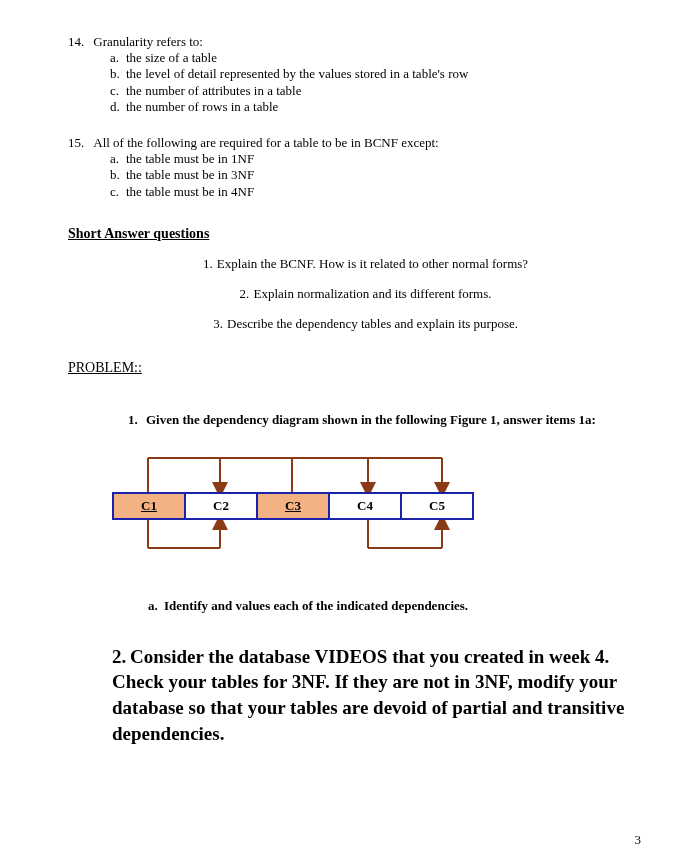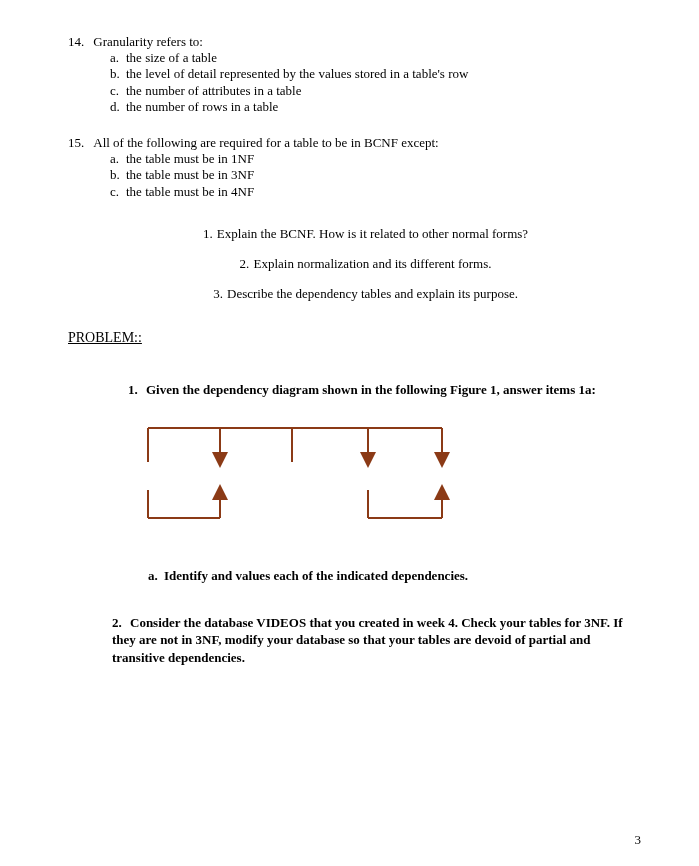--- a/index.html
+++ b/index.html
@@ -87,21 +87,21 @@
   svg.arcs { position:absolute; top:0; left:0; }
   .sub-a {
     font-weight:bold;
     margin: 30px 0 30px 80px;
     font-size:13px;
   }
   .sub-a .anum{ display:inline-block; width:16px;}
   .prob-item2 {
     font-weight:bold;
     margin: 0 0 0 44px;
-    font-size:13px;
+    font-size:19px;
     line-height:1.35em;
   }
   .page-num {
     position:absolute;
     right:58px;
     bottom:18px;
     font-size:13px;
   }
 </style>
 </head>
@@ -124,20 +124,21 @@
       <span class="q-num">15.</span>
       <span class="q-stem">All of the following are required for a table to be in BCNF except:</span>
       <ul class="opts">
         <li><span class="opt-let">a.</span><span>the table must be in 1NF</span></li>
         <li><span class="opt-let">b.</span><span>the table must be in 3NF</span></li>
         <li><span class="opt-let">c.</span><span>the table must be in 4NF</span></li>
       </ul>
     </li>
   </ol>
 
+  <h2 class="section">Short Answer questions</h2>
   <ol class="sa">
     <li><span class="sa-num">1.</span><span>Explain the BCNF.  How is it related to other normal forms?</span></li>
     <li><span class="sa-num">2.</span><span>Explain normalization and its different forms.</span></li>
     <li><span class="sa-num">3.</span><span>Describe the dependency tables and explain its purpose.</span></li>
   </ol>
 
   <h2 class="problem">PROBLEM::</h2>
 
   <div class="prob-item1">
     <span class="pnum">1.</span><span>Given the dependency diagram shown in the following Figure 1, answer items  1a:</span>
@@ -165,20 +166,27 @@
 
         <line x1="36" y1="72" x2="36" y2="100"></line>
         <line x1="36" y1="100" x2="108" y2="100"></line>
         <line x1="108" y1="100" x2="108" y2="74" marker-end="url(#ah)"></line>
 
         <line x1="256" y1="72" x2="256" y2="100"></line>
         <line x1="256" y1="100" x2="330" y2="100"></line>
         <line x1="330" y1="100" x2="330" y2="74" marker-end="url(#ah)"></line>
       </g>
     </svg>
+    <div class="boxes">
+      <div class="cell pk"><span class="u">C1</span></div>
+      <div class="cell"><span>C2</span></div>
+      <div class="cell pk"><span class="u">C3</span></div>
+      <div class="cell"><span>C4</span></div>
+      <div class="cell"><span>C5</span></div>
+    </div>
   </div>
 
   <div class="sub-a">
     <span class="anum">a.</span><span>Identify and values each of the indicated  dependencies.</span>
   </div>
 
   <div class="prob-item2">
     <span class="pnum">2.</span><span>Consider the database VIDEOS that you created in week 4. Check your tables for 3NF. If they are not in 3NF, modify your database so that your tables are devoid of partial and transitive dependencies.</span>
   </div>
 

